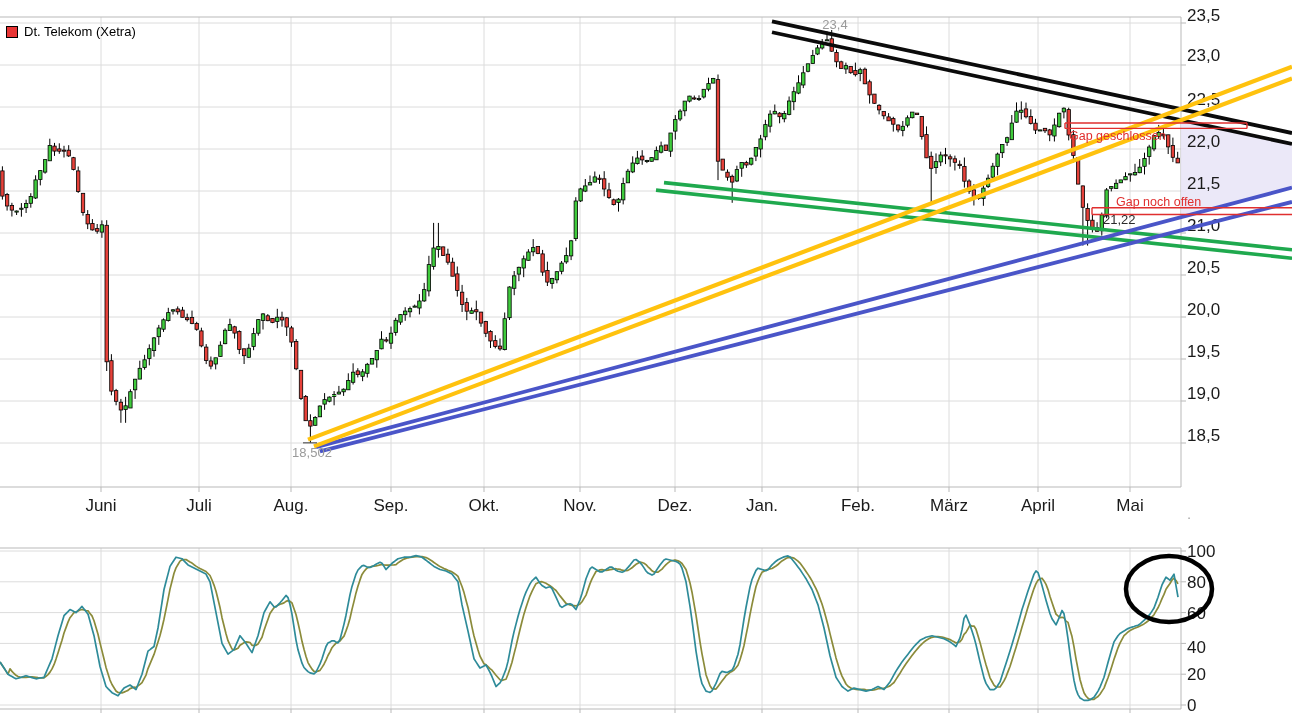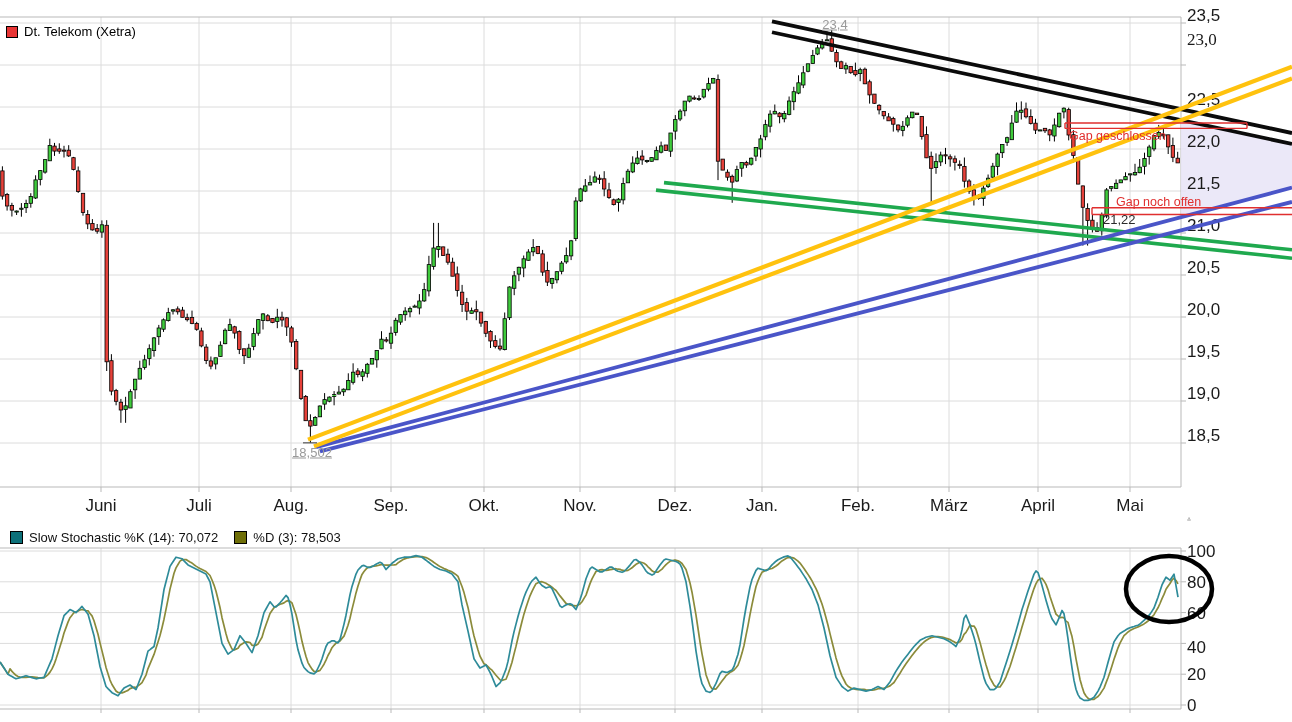--- a/index.html
+++ b/index.html
@@ -10,21 +10,21 @@
   .title-row{position:absolute;left:6px;top:3px;display:flex;align-items:center;gap:6px;z-index:6;margin-top:21px;}
   .title-swatch{width:10px;height:10px;border:1px solid #000;}
   .title-text{font-size:13px;color:#000;}
   .legend-row{position:absolute;left:10px;top:530px;display:flex;align-items:center;z-index:6;}
   .legend-swatch{width:11px;height:11px;border:1px solid #000;margin-right:6px;}
   .legend-label{font-size:13px;color:#111;margin-right:16px;}
   .ann{position:absolute;white-space:nowrap;z-index:5;}
   .ann-gray{color:#9a9a9a;font-size:13px;}
   .ann-red{color:#e02f2f;font-size:12.5px;}
   .ann-dark{color:#2b2b2b;font-size:13px;}
-  .center{transform:translate(-50%,-50%);text-decoration:underline;}
+  .center{transform:translate(-50%,-50%);}
   .vcenter{transform:translateY(-50%);}
 </style>
 </head>
 <body>
 
 <div class="stage">
 
   <svg id="base-svg" width="1292" height="722">
       <path d="M0 23H1181M0 65H1181M0 107H1181M0 149H1181M0 191H1181M0 233H1181M0 275H1181M0 317H1181M0 359H1181M0 401H1181M0 443H1181M101 17V487M199 17V487M291 17V487M391 17V487M484 17V487M580 17V487M675 17V487M762 17V487M858 17V487M949 17V487M1038 17V487M1130 17V487M0 551H1181M0 581.8H1181M0 612.6H1181M0 643.4H1181M0 674.2H1181M0 705H1181M101 548V709M199 548V709M291 548V709M391 548V709M484 548V709M580 548V709M675 548V709M762 548V709M858 548V709M949 548V709M1038 548V709M1130 548V709" stroke="#dcdcdc" stroke-width="1" fill="none"></path>
       <path d="M0 17H1181 M0 487H1181 M1181 17V487 M0 548H1181 M0 709H1181 M1181 548V709M101 487v5 M101 709v4M199 487v5 M199 709v4M291 487v5 M291 709v4M391 487v5 M391 709v4M484 487v5 M484 709v4M580 487v5 M580 709v4M675 487v5 M675 709v4M762 487v5 M762 709v4M858 487v5 M858 709v4M949 487v5 M949 709v4M1038 487v5 M1038 709v4M1130 487v5 M1130 709v4M1181 23h5M1181 65h5M1181 107h5M1181 149h5M1181 191h5M1181 233h5M1181 275h5M1181 317h5M1181 359h5M1181 401h5M1181 443h5M1181 551h5M1181 581.8h5M1181 612.6h5M1181 643.4h5M1181 674.2h5M1181 705h5" stroke="#b9b9b9" stroke-width="1" fill="none"></path>
@@ -278,21 +278,21 @@
       <rect x="1161.7" y="134.3" width="3.4" height="1.6" fill="#e6413a" stroke="#000000" stroke-width="0.8"></rect>
       <rect x="1166.5" y="134.8" width="3.4" height="12.1" fill="#e6413a" stroke="#000000" stroke-width="0.8"></rect>
       <rect x="1171.2" y="145.4" width="3.4" height="11.9" fill="#e6413a" stroke="#000000" stroke-width="0.8"></rect>
       <rect x="1176.0" y="158.2" width="3.4" height="4.7" fill="#e6413a" stroke="#000000" stroke-width="0.8"></rect>
       <path d="M0 661.9L2 665.0L4 668.0L6 671.1L8 674.2L10 668.9L12 671.4L14 673.5L16 675.3L18 676.5L20 677.1L22 677.3L24 677.3L26 677.3L28 677.1L30 676.9L32 676.9L34 677.1L36 677.3L38 677.6L40 677.8L42 678.0L44 677.9L46 676.4L48 674.6L50 672.1L52 668.9L54 664.7L56 659.1L58 652.9L60 646.6L62 640.2L64 633.0L66 627.6L68 622.1L70 617.7L72 615.2L74 612.6L76 612.1L78 611.1L80 610.0L82 609.5L84 610.0L86 610.5L88 610.8L90 613.4L92 615.9L94 620.8L96 627.5L98 634.2L100 642.9L102 650.9L104 659.0L106 667.4L108 673.8L110 680.1L112 684.5L114 687.7L116 691.0L118 692.5L120 692.7L122 692.9L124 692.1L126 691.2L128 690.4L130 688.6L132 687.9L134 687.2L136 687.5L138 685.9L140 684.4L142 682.6L144 678.8L146 675.1L148 668.6L150 663.8L152 659.1L154 654.4L156 648.3L158 642.1L160 635.5L162 627.7L164 619.2L166 609.3L168 599.3L170 589.1L172 581.2L174 573.3L176 567.9L178 564.5L180 561.1L182 559.8L184 559.6L186 559.5L188 560.8L190 562.0L192 563.1L194 564.7L196 566.1L198 567.4L200 568.5L202 569.5L204 570.5L206 571.5L208 573.5L210 575.5L212 580.0L214 585.1L216 591.2L218 599.3L220 607.5L222 617.7L224 625.8L226 633.8L228 640.7L230 644.9L232 649.0L234 650.0L236 649.1L238 648.3L240 645.2L242 644.0L244 642.8L246 641.8L248 642.1L250 642.5L252 645.3L254 645.3L256 645.3L258 644.0L260 640.6L262 637.2L264 630.5L266 624.8L268 619.2L270 613.5L272 610.6L274 607.7L276 606.3L278 605.3L280 604.2L282 603.6L284 602.9L286 601.4L288 600.6L290 601.3L292 603.0L294 608.8L296 614.5L298 622.7L300 631.6L302 641.3L304 649.3L306 656.5L308 662.6L310 666.0L312 669.1L314 671.4L316 671.6L318 671.1L320 670.4L322 667.4L324 664.2L326 660.2L328 655.5L330 651.8L332 647.7L334 645.3L336 643.2L338 642.0L340 640.9L342 638.4L344 636.1L346 630.9L348 625.3L350 618.2L352 609.4L354 601.4L356 592.9L358 586.1L360 579.9L362 574.4L364 571.5L366 569.1L368 567.4L370 567.1L372 566.4L374 566.2L376 565.9L378 565.5L380 564.9L382 564.5L384 564.9L386 565.2L388 565.2L390 565.2L392 565.0L394 564.9L396 564.7L398 562.9L400 561.5L402 560.2L404 559.1L406 558.4L408 557.8L410 557.5L412 557.2L414 556.8L416 556.6L418 556.6L420 556.6L422 556.6L424 557.1L426 557.6L428 558.6L430 559.8L432 561.0L434 562.5L436 563.9L438 565.3L440 566.6L442 567.6L444 568.6L446 569.4L448 570.3L450 571.1L452 571.9L454 573.2L456 574.6L458 576.4L460 581.5L462 586.5L464 592.6L466 600.2L468 607.4L470 617.2L472 627.1L474 636.0L476 643.1L478 650.1L480 656.2L482 660.0L484 663.8L486 664.8L488 666.7L490 668.6L492 670.2L494 672.7L496 675.2L498 677.5L500 679.7L502 680.5L504 679.8L506 679.2L508 674.3L510 668.5L512 662.2L514 654.1L516 646.4L518 637.8L520 629.5L522 621.5L524 613.9L526 607.6L528 601.6L530 595.8L532 591.4L534 587.4L536 583.7L538 582.7L540 581.8L542 581.7L544 582.5L546 583.3L548 584.6L550 585.8L552 587.2L554 588.9L556 590.5L558 593.2L560 595.9L562 598.4L564 600.9L566 603.4L568 604.2L570 605.0L572 605.5L574 605.7L576 605.9L578 604.9L580 603.9L582 601.7L584 598.4L586 595.1L588 589.4L590 583.6L592 578.9L594 575.2L596 571.5L598 570.7L600 569.9L602 569.7L604 570.1L606 570.5L608 570.1L610 569.7L612 569.3L614 569.0L616 568.7L618 569.2L620 569.4L622 570.2L624 570.6L626 570.6L628 570.4L630 569.1L632 567.8L634 566.0L636 564.3L638 563.2L640 562.1L642 562.5L644 563.2L646 564.6L648 566.8L650 568.7L652 570.8L654 571.9L656 572.2L658 572.2L660 570.6L662 569.1L664 566.8L666 564.6L668 562.9L670 561.3L672 560.8L674 560.2L676 560.2L678 560.9L680 561.8L682 563.5L684 566.5L686 569.4L688 576.1L690 583.0L692 592.2L694 603.7L696 615.2L698 628.5L700 641.9L702 653.8L704 664.2L706 674.7L708 680.3L710 685.8L712 688.7L714 688.9L716 689.1L718 686.4L720 683.7L722 681.1L724 678.4L726 675.7L728 674.1L730 672.3L732 671.4L734 670.0L736 667.8L738 665.3L740 659.7L742 653.1L744 645.5L746 635.4L748 625.6L750 614.7L752 604.6L754 595.3L756 586.5L758 580.9L760 576.1L762 572.3L764 571.2L766 570.0L768 569.3L770 568.9L772 568.5L774 567.2L776 566.0L778 564.5L780 562.7L782 560.9L784 559.7L786 558.6L788 557.6L790 557.4L792 557.7L794 558.1L796 559.6L798 561.1L800 563.1L802 565.8L804 568.5L806 571.4L808 574.4L810 577.5L812 580.9L814 584.8L816 588.7L818 593.1L820 598.6L822 604.0L824 610.5L826 617.8L828 625.2L830 633.6L832 641.7L834 649.7L836 657.9L838 664.4L840 670.9L842 676.1L844 680.0L846 684.0L848 686.3L850 687.5L852 688.7L854 688.9L856 689.3L858 689.6L860 689.3L862 689.3L864 689.3L866 689.9L868 690.0L870 690.2L872 690.2L874 689.9L876 689.5L878 688.7L880 688.6L882 688.4L884 688.4L886 687.5L888 686.7L890 685.9L892 684.2L894 682.5L896 679.4L898 676.3L900 673.3L902 669.9L904 666.8L906 663.8L908 660.9L910 658.2L912 655.5L914 652.9L916 650.5L918 648.1L920 645.8L922 643.9L924 642.0L926 640.5L928 639.3L930 638.1L932 637.3L934 637.0L936 636.6L938 636.6L940 636.8L942 637.0L944 637.5L946 638.2L948 638.9L950 639.6L952 640.7L954 641.7L956 643.0L958 642.4L960 641.8L962 639.2L964 634.4L966 632.4L968 628.8L970 625.1L972 626.2L974 626.0L976 629.2L978 635.8L980 642.4L982 650.0L984 657.6L986 664.7L988 671.2L990 677.8L992 681.5L994 685.2L996 687.0L998 687.0L1000 687.0L1002 684.0L1004 680.9L1006 676.8L1008 671.6L1010 666.5L1012 660.2L1014 653.8L1016 647.4L1018 640.7L1020 634.1L1022 627.1L1024 620.5L1026 613.8L1028 607.1L1030 600.8L1032 594.5L1034 588.6L1036 583.6L1038 580.2L1040 578.9L1042 578.2L1044 580.9L1046 584.4L1048 589.6L1050 596.4L1052 602.6L1054 608.4L1056 614.1L1058 615.9L1060 617.6L1062 617.3L1064 617.9L1066 621.1L1068 622.4L1070 629.8L1072 636.6L1074 646.9L1076 658.8L1078 669.2L1080 679.5L1082 686.4L1084 692.7L1086 696.0L1088 698.2L1090 699.4L1092 699.4L1094 699.4L1096 697.9L1098 696.5L1100 694.2L1102 691.1L1104 688.1L1106 682.9L1108 677.8L1110 672.0L1112 665.7L1114 659.3L1116 653.6L1118 647.8L1120 643.1L1122 639.4L1124 635.7L1126 633.9L1128 632.0L1130 630.6L1132 629.5L1134 628.5L1136 627.7L1138 626.9L1140 625.9L1142 624.9L1144 623.9L1146 622.5L1148 621.0L1150 619.2L1152 616.9L1154 614.7L1156 611.2L1158 607.8L1160 603.5L1162 598.6L1164 594.4L1166 589.2L1168 586.3L1170 583.5L1172 580.0L1174 578.2L1176 580.5L1178 583.9" stroke="#8b8b3a" stroke-width="1.7" fill="none" stroke-linejoin="round"></path>
       <path d="M0 661.9L2 665.0L4 668.0L6 671.1L8 674.2L10 675.4L12 676.5L14 677.7L16 678.8L18 678.2L20 677.6L22 677.0L24 676.4L26 675.7L28 676.4L30 677.0L32 677.6L34 678.2L36 678.8L38 678.4L40 678.0L42 677.7L44 677.3L46 672.7L48 668.0L50 663.4L52 658.8L54 651.1L56 643.4L58 635.7L60 629.0L62 622.4L64 615.7L66 613.6L68 611.6L70 609.5L72 610.5L74 611.6L76 612.6L78 610.5L80 608.5L82 606.4L84 609.0L86 611.6L88 614.1L90 621.3L92 628.5L94 635.7L96 646.0L98 656.2L100 666.5L102 673.2L104 679.8L106 686.5L108 688.6L110 690.6L112 692.7L114 693.7L116 694.7L118 695.8L120 693.2L122 690.6L124 688.1L126 687.0L128 686.0L130 685.0L132 686.5L134 688.1L136 689.6L138 684.5L140 679.3L142 674.2L144 666.5L146 658.8L148 651.1L150 649.6L152 648.0L154 646.5L156 637.2L158 628.0L160 615.2L162 602.3L164 589.5L166 581.8L168 574.1L170 566.4L172 563.3L174 560.2L176 557.2L178 557.7L180 558.2L182 558.7L184 560.8L186 562.8L188 564.9L190 565.9L192 566.9L194 567.9L196 569.0L198 570.0L200 571.0L202 572.0L204 573.1L206 574.1L208 578.0L210 581.8L212 592.1L214 602.3L216 612.6L218 622.9L220 633.1L222 643.4L224 647.0L226 650.6L228 654.2L230 652.6L232 651.1L234 649.6L236 644.9L238 640.3L240 635.7L242 638.3L244 640.8L246 643.4L248 646.5L250 649.6L252 652.6L254 647.0L256 641.3L258 635.7L260 628.0L262 620.3L264 612.6L266 609.0L268 605.4L270 601.8L272 604.3L274 606.7L276 607.0L278 604.9L280 602.8L282 600.5L284 598.0L286 595.4L288 597.6L290 604.5L292 614.4L294 627.2L296 640.1L298 649.8L300 656.5L302 663.2L304 667.5L306 669.6L308 671.6L310 672.9L312 673.4L314 673.9L316 672.1L318 668.0L320 663.9L322 658.8L324 652.6L326 646.5L328 642.9L330 641.9L332 640.8L334 640.8L336 641.9L338 642.9L340 639.5L342 631.9L344 624.1L346 615.2L348 604.9L350 594.6L352 586.4L354 580.3L356 574.1L358 570.0L360 567.9L362 565.9L364 565.4L366 566.4L368 567.4L370 567.4L372 566.4L374 565.4L376 564.3L378 563.3L380 562.3L382 563.3L384 566.4L386 569.5L388 567.4L390 565.4L392 563.3L394 561.8L396 560.2L398 558.7L400 558.2L402 557.7L404 557.2L406 557.2L408 557.2L410 557.2L412 556.6L414 556.1L416 555.6L418 556.1L420 556.6L422 557.2L424 558.7L426 560.2L428 561.8L430 563.3L432 564.9L434 566.4L436 567.4L438 568.5L440 569.5L442 570.0L444 570.5L446 571.0L448 572.0L450 573.1L452 574.1L454 576.7L456 579.2L458 581.8L460 593.4L462 604.9L464 613.6L466 622.4L468 631.1L470 640.3L472 649.6L474 658.8L476 661.9L478 665.0L480 668.0L482 667.0L484 666.0L486 665.0L488 668.7L490 672.4L492 676.7L494 681.6L496 686.5L498 684.7L500 682.8L502 679.3L504 674.2L506 669.1L508 661.4L510 651.1L512 640.8L514 631.9L516 624.1L518 616.5L520 609.5L522 603.4L524 597.2L526 592.1L528 588.0L530 583.9L532 580.9L534 579.0L536 577.2L538 580.3L540 583.3L542 585.5L544 586.7L546 588.0L548 587.3L550 586.7L552 588.6L554 592.9L556 597.2L558 601.5L560 605.8L562 607.4L564 606.1L566 604.9L568 604.3L570 603.7L572 604.6L574 607.1L576 609.5L578 604.6L580 599.7L582 593.5L584 586.1L586 578.7L588 573.8L590 568.9L592 567.0L594 568.2L596 569.5L598 570.7L600 571.9L602 571.9L604 570.7L606 569.5L608 568.2L610 567.0L612 567.2L614 568.7L616 570.3L618 571.3L620 571.8L622 572.3L624 571.5L626 569.5L628 567.4L630 565.1L632 562.5L634 560.0L636 559.5L638 561.0L640 562.5L642 564.9L644 567.9L646 571.0L648 573.1L650 574.1L652 575.1L654 574.1L656 571.0L658 567.9L660 565.1L662 562.5L664 560.0L666 559.0L668 559.5L670 560.0L672 560.5L674 561.0L676 561.5L678 562.5L680 564.1L682 568.2L684 575.0L686 581.8L688 594.1L690 606.4L692 620.3L694 635.7L696 651.1L698 663.4L700 675.7L702 683.7L704 687.4L706 691.1L708 691.8L710 692.4L712 690.8L714 687.1L716 683.4L718 678.5L720 673.6L722 671.4L724 671.9L726 672.4L728 672.1L730 671.1L732 670.1L734 666.5L736 660.3L738 654.2L740 644.7L742 631.9L744 619.0L746 607.5L748 597.2L750 586.9L752 579.5L754 574.9L756 570.3L758 568.2L760 568.9L762 569.5L764 570.1L766 570.7L768 569.8L770 567.3L772 564.9L774 563.0L776 561.2L778 559.7L780 558.7L782 557.7L784 556.9L786 556.4L788 555.9L790 556.9L792 559.3L794 561.8L796 564.3L798 566.9L800 569.5L802 572.6L804 575.6L806 578.7L808 582.3L810 585.9L812 589.5L814 594.6L816 599.8L818 604.9L820 612.6L822 620.3L824 628.0L826 637.2L828 646.5L830 655.7L832 662.9L834 670.1L836 677.3L838 680.4L840 683.4L842 686.5L844 688.1L846 689.6L848 691.1L850 690.1L852 689.1L854 688.1L856 688.6L858 689.1L860 689.6L862 690.1L864 690.6L866 691.1L868 690.6L870 690.1L872 689.6L874 688.6L876 687.5L878 686.5L880 687.5L882 688.6L884 689.6L886 687.0L888 684.5L890 681.9L892 678.3L894 674.7L896 671.1L898 668.0L900 665.0L902 661.9L904 659.3L906 656.7L908 654.2L910 651.6L912 649.0L914 646.5L916 644.4L918 642.4L920 640.3L922 639.3L924 638.3L926 637.2L928 636.7L930 636.2L932 635.7L934 636.2L936 636.7L938 637.2L940 637.8L942 638.3L944 638.8L946 639.8L948 640.8L950 641.9L952 643.4L954 644.9L956 646.5L958 642.2L960 637.9L962 629.9L964 618.4L966 615.1L968 620.0L970 624.9L972 631.1L974 637.2L976 644.6L978 653.3L980 661.9L982 669.9L984 677.9L986 683.4L988 686.5L990 689.6L992 689.6L994 689.6L996 688.1L998 685.0L1000 681.9L1002 675.7L1004 669.6L1006 663.4L1008 657.3L1010 651.1L1012 644.4L1014 637.8L1016 631.1L1018 623.9L1020 616.7L1022 609.5L1024 603.4L1026 597.2L1028 591.0L1030 585.4L1032 579.7L1034 574.1L1036 571.0L1038 572.6L1040 578.7L1042 585.5L1044 592.9L1046 600.3L1048 607.1L1050 613.8L1052 618.8L1054 621.8L1056 624.9L1058 620.3L1060 615.7L1062 610.5L1064 613.8L1066 625.3L1068 638.8L1070 654.2L1072 668.0L1074 680.4L1076 689.2L1078 694.6L1080 697.9L1082 699.1L1084 700.4L1086 700.4L1088 700.4L1090 699.8L1092 698.5L1094 697.3L1096 694.2L1098 691.1L1100 687.1L1102 682.2L1104 677.3L1106 669.9L1108 662.5L1110 655.4L1112 648.6L1114 641.9L1116 638.8L1118 635.7L1120 633.5L1122 632.3L1124 631.1L1126 629.8L1128 628.6L1130 627.7L1132 627.1L1134 626.5L1136 625.8L1138 625.2L1140 624.0L1142 622.1L1144 620.3L1146 618.5L1148 616.6L1150 614.1L1152 611.1L1154 608.0L1156 602.6L1158 597.2L1160 591.0L1162 584.9L1164 581.0L1166 577.2L1168 578.7L1170 580.3L1172 577.2L1174 574.1L1176 585.6L1178 597.2" stroke="#2e8b99" stroke-width="1.7" fill="none" stroke-linejoin="round"></path>
     </svg>
 
   <div id="labels-layer" style="position:absolute;left:0;top:0;width:100%;height:100%;z-index:2;">
       <div class="lbl" style="left: 1187px; top: 16px; transform: translateY(-50%);">23,5</div>
-      <div class="lbl" style="left: 1187px; top: 40px; transform: translateY(-50%); font-family: Liberation Serif, serif;">23,0</div>
+      <div class="lbl" style="left: 1187px; top: 56px; transform: translateY(-50%);">23,0</div>
       <div class="lbl" style="left: 1187px; top: 100px; transform: translateY(-50%);">22,5</div>
       <div class="lbl" style="left: 1187px; top: 142px; transform: translateY(-50%);">22,0</div>
       <div class="lbl" style="left: 1187px; top: 184px; transform: translateY(-50%);">21,5</div>
       <div class="lbl" style="left: 1187px; top: 226px; transform: translateY(-50%);">21,0</div>
       <div class="lbl" style="left: 1187px; top: 268px; transform: translateY(-50%);">20,5</div>
       <div class="lbl" style="left: 1187px; top: 310px; transform: translateY(-50%);">20,0</div>
       <div class="lbl" style="left: 1187px; top: 352px; transform: translateY(-50%);">19,5</div>
       <div class="lbl" style="left: 1187px; top: 394px; transform: translateY(-50%);">19,0</div>
       <div class="lbl" style="left: 1187px; top: 436px; transform: translateY(-50%);">18,5</div>
       <div class="lbl" style="left: 101px; top: 506px; transform: translate(-50%, -50%);">Juni</div>
@@ -335,20 +335,14 @@
     <span class="title-text">Dt. Telekom (Xetra)</span>
   </div>
 
   <div class="ann ann-gray center" style="left:835px;top:24px;">23,4</div>
   <div class="ann ann-gray center" style="left:312px;top:452px;">18,502</div>
   <div class="ann ann-gray center" style="left:1189px;top:514px;">.</div>
   <div class="ann ann-red vcenter" style="left:1069px;top:136px;text-align:center;">Gap geschlossen</div>
   <div class="ann ann-red vcenter" style="left:1116px;top:202px;">Gap noch offen</div>
   <div class="ann ann-dark vcenter" style="left:1103px;top:219px;">21,22</div>
 
-  <div class="legend-row">
-    <span class="legend-swatch" id="legend-swatch-k" style="background: rgb(12, 112, 121);"></span>
-    <span class="legend-label">Slow Stochastic %K (14): 70,072</span>
-    <span class="legend-swatch" id="legend-swatch-d" style="background: rgb(111, 111, 8);"></span>
-    <span class="legend-label">%D (3): 78,503</span>
-  </div>
 
 </div>
 
 </body></html>

